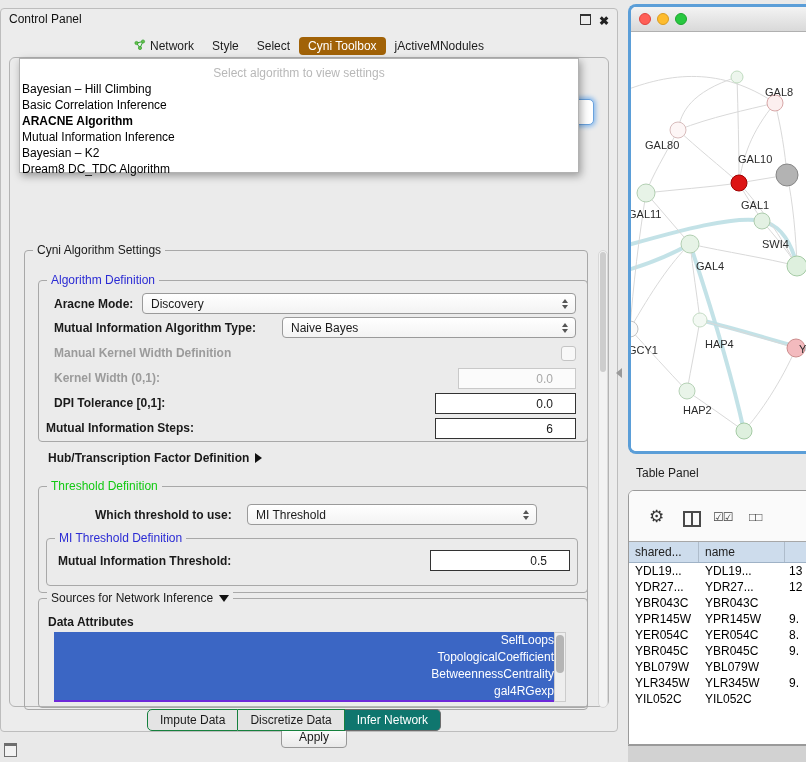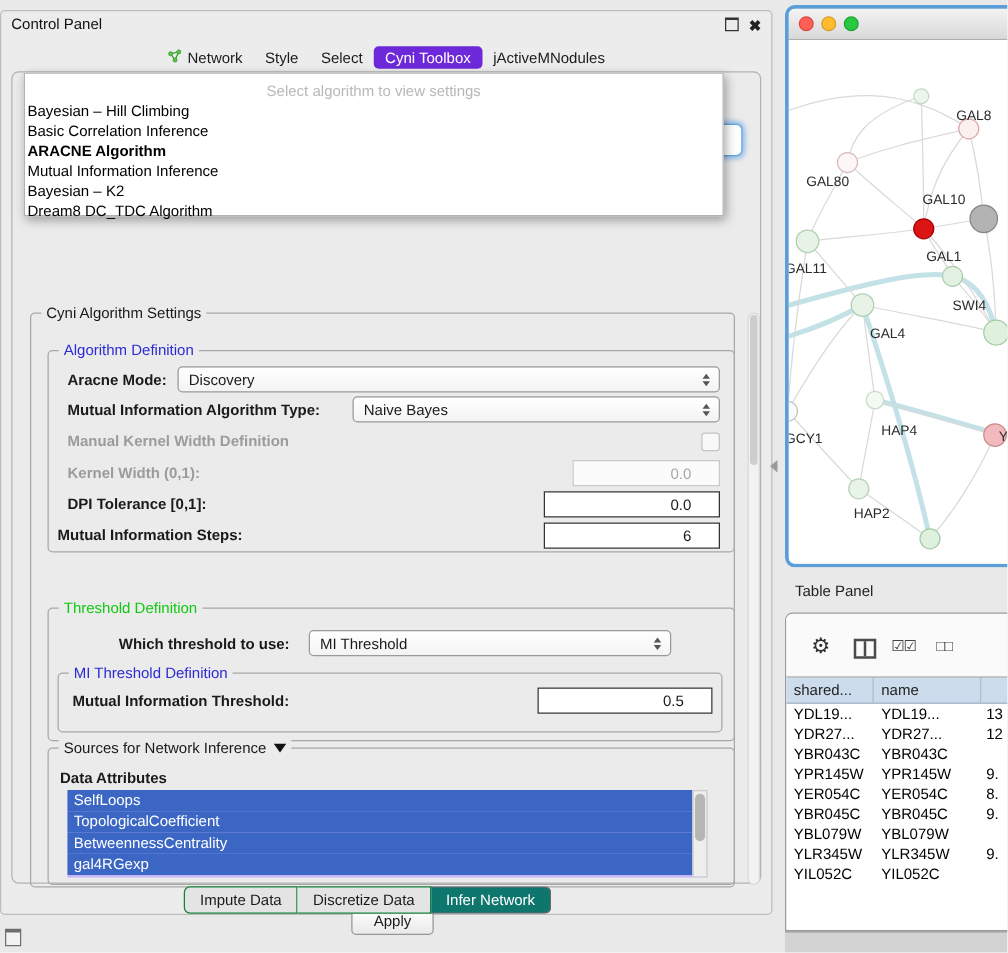--- a/index.html
+++ b/index.html
@@ -7,21 +7,21 @@
        font-family:"Liberation Sans",sans-serif;font-size:12px;color:#1a1a1a;}
   
   .cw{position:absolute;left:0;top:8px;width:618px;height:724px;background:#ececec;
       border:1px solid #bdbdbd;border-radius:4px;box-sizing:border-box;}
   .cw-titlebar{position:absolute;left:0;top:0;width:100%;height:20px;line-height:20px;}
   .cw-title{padding-left:8px;color:#111;}
   .win-float{position:absolute;right:26px;top:5px;width:9px;height:8px;border:1px solid #333;border-top:2px solid #333;background:transparent;}
   .win-close{position:absolute;right:8px;top:2px;font-size:12px;font-weight:bold;color:#222;}
   .tabs{position:absolute;left:0;top:26px;width:100%;height:22px;display:flex;justify-content:center;align-items:center;}
   .tab{padding:2px 9px;display:flex;align-items:center;gap:4px;color:#1c1c1c;cursor:default;}
-  .tab.active{background:#6d28d9;color:#fff;border-radius:4px;}
+  .tab.active{background:#a16207;color:#fff;border-radius:4px;}
   .content-panel{position:absolute;left:8px;top:48px;width:600px;height:650px;background:#ebebeb;
       border:1px solid #b3b3b3;border-radius:6px;box-sizing:border-box;}
   
   .combo-frag{position:absolute;left:556px;top:90px;width:37px;height:26px;background:#fff;
       border:1px solid #6aa2dd;border-radius:5px;box-shadow:0 0 4px 2px #8ebcec;z-index:5;
       display:flex;align-items:center;justify-content:center;box-sizing:border-box;}
   
   .popup{position:absolute;left:18px;top:49px;width:560px;height:115px;background:#fff;
       border:1px solid #b2b2b2;box-shadow:2px 3px 8px rgba(0,0,0,.35);z-index:20;box-sizing:border-box;}
   .popup-ph{text-align:center;color:#b8b8b8;line-height:16px;padding-top:6px;}
@@ -41,21 +41,21 @@
   .ud i.up{border-bottom:4px solid #555;}
   .ud i.dn{border-top:4px solid #555;}
   .field{position:absolute;background:#fff;border:1px solid #333;box-sizing:border-box;height:21px;
       display:flex;align-items:center;justify-content:flex-end;padding-right:22px;}
   .field.dis{border-color:#c9c9c9;background:#fbfbfb;color:#a8a8a8;}
   .checkbox{position:absolute;width:13px;height:13px;border:1.5px solid #c4c4c4;border-radius:3px;background:#f8f8f8;}
   .tri-right{display:inline-block;width:0;height:0;border-top:5px solid transparent;border-bottom:5px solid transparent;border-left:7px solid #111;margin-left:6px;}
   .tri-down{display:inline-block;width:0;height:0;border-left:5px solid transparent;border-right:5px solid transparent;border-top:7px solid #111;margin-left:6px;vertical-align:middle;}
   .hub-row{position:absolute;left:38px;top:392px;font-weight:bold;display:flex;align-items:center;line-height:16px;}
   .src-title{position:absolute;top:-8px;left:8px;background:#ebebeb;padding:0 4px;display:flex;align-items:center;}
-  .attr-list{position:absolute;left:44px;top:574px;width:512px;height:70px;background:#c4b5fd;display:flex;}
+  .attr-list{position:absolute;left:44px;top:574px;width:512px;height:70px;background:#6d28d9;display:flex;text-align:right;}
   .attr-col{flex:1;}
   .attr{height:17px;line-height:17px;background:#3b66c4;color:#fff;padding-left:5px;}
   .attr-scroll{width:12px;background:#eee;border:1px solid #ccc;box-sizing:border-box;position:relative;}
   .attr-thumb{position:absolute;left:1px;top:2px;width:8px;height:38px;background:#b5b5b5;border-radius:4px;}
   .apply-btn{position:absolute;left:271px;top:668px;width:66px;height:22px;background:linear-gradient(#ffffff,#e9e9e9);
       border:1px solid #979797;border-radius:4px;text-align:center;line-height:20px;box-sizing:border-box;}
   .settings-scroll{position:absolute;left:588px;top:192px;width:10px;height:458px;background:#f2f2f2;
       border:1px solid #d8d8d8;border-radius:5px;box-sizing:border-box;}
   .settings-thumb{position:absolute;left:1px;top:1px;width:6px;height:120px;background:#cdcdcd;border-radius:3px;}
   .btabs{position:absolute;left:146px;top:700px;height:22px;display:flex;}
@@ -161,20 +161,24 @@
       </div>
       <div class="lbl dis" style="left:44px;top:285px;">Manual Kernel Width Definition</div>
       <div class="checkbox" style="left:551px;top:288px;"></div>
       <div class="lbl dis" style="left:44px;top:310px;">Kernel Width (0,1):</div>
       <div class="field dis" style="left:448px;top:310px;width:118px;">0.0</div>
       <div class="lbl" style="left:44px;top:335px;">DPI Tolerance [0,1]:</div>
       <div class="field" style="left:425px;top:335px;width:141px;">0.0</div>
       <div class="lbl" style="left:36px;top:360px;">Mutual Information Steps:</div>
       <div class="field" style="left:425px;top:360px;width:141px;">6</div>
 
+      <div class="hub-row">
+        <span>Hub/Transcription Factor Definition</span>
+        <span class="tri-right"></span>
+      </div>
 
       <div class="group" style="left:28px;top:428px;width:550px;height:107px;">
         <span class="gtitle green">Threshold Definition</span>
       </div>
       <div class="lbl" style="left:85px;top:447px;">Which threshold to use:</div>
       <div class="combo" style="left:237px;top:446px;width:290px;height:21px;">
         <span>MI Threshold</span>
         <span class="ud">
             <i class="up"></i>
             <i class="dn"></i>

